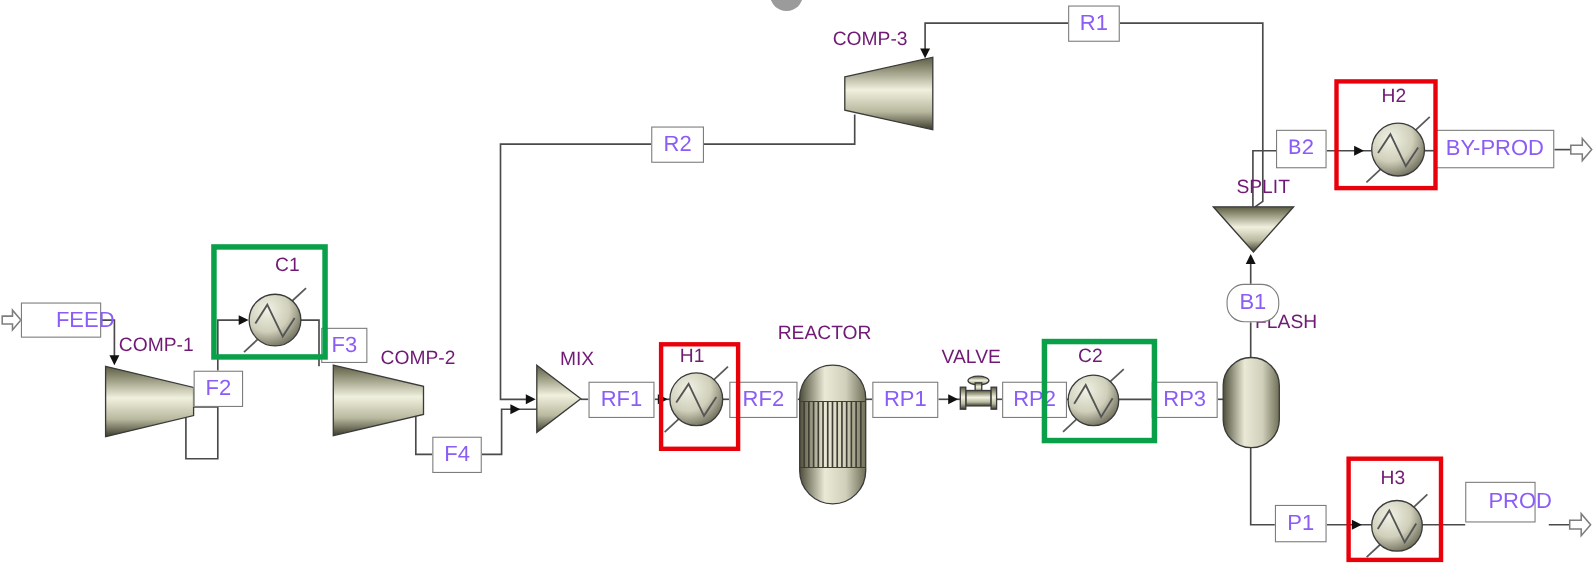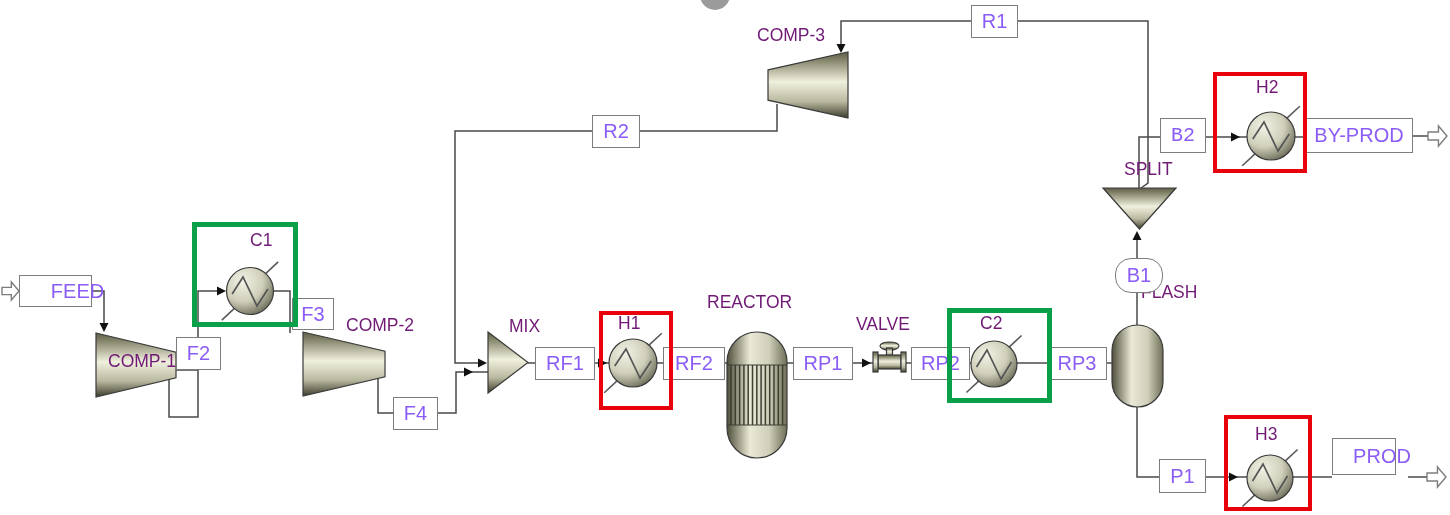--- a/index.html
+++ b/index.html
@@ -148,21 +148,21 @@
         <rect x="901" y="352" width="5" height="20" fill="url(#gV)" stroke="#3a3a3a" stroke-width="1.2"></rect>
       </g>
       <g>
         <polygon points="1103,188 1176,188 1139.5,229" fill="url(#gV)" stroke="#3a3a3a" stroke-width="1.2"></polygon>
       </g>
       <g>
         <rect x="1112" y="325" width="51" height="82" rx="25.5" ry="25.5" fill="url(#gH)" stroke="#3a3a3a" stroke-width="1.2"></rect>
       </g>
       <circle cx="715" cy="-5" r="15" fill="#9b9b9b"></circle>
     </svg>
-    <div class="unit-label" style="left: 108px; top: 303px; margin-top: 48px;">COMP-1</div>
+    <div class="unit-label" style="left: 108px; top: 303px;">COMP-1</div>
     <div class="unit-label" style="left: 346px; top: 315px;">COMP-2</div>
     <div class="unit-label" style="left: 757px; top: 25px;">COMP-3</div>
     <div class="unit-label" style="left: 250px; top: 230px;">C1</div>
     <div class="unit-label" style="left: 618px; top: 313px;">H1</div>
     <div class="unit-label" style="left: 980px; top: 313px;">C2</div>
     <div class="unit-label" style="left: 1256px; top: 77px;">H2</div>
     <div class="unit-label" style="left: 1255px; top: 424px;">H3</div>
     <div class="unit-label" style="left: 509px; top: 316px;">MIX</div>
     <div class="unit-label" style="left: 707px; top: 292px;">REACTOR</div>
     <div class="unit-label" style="left: 856px; top: 314px;">VALVE</div>

